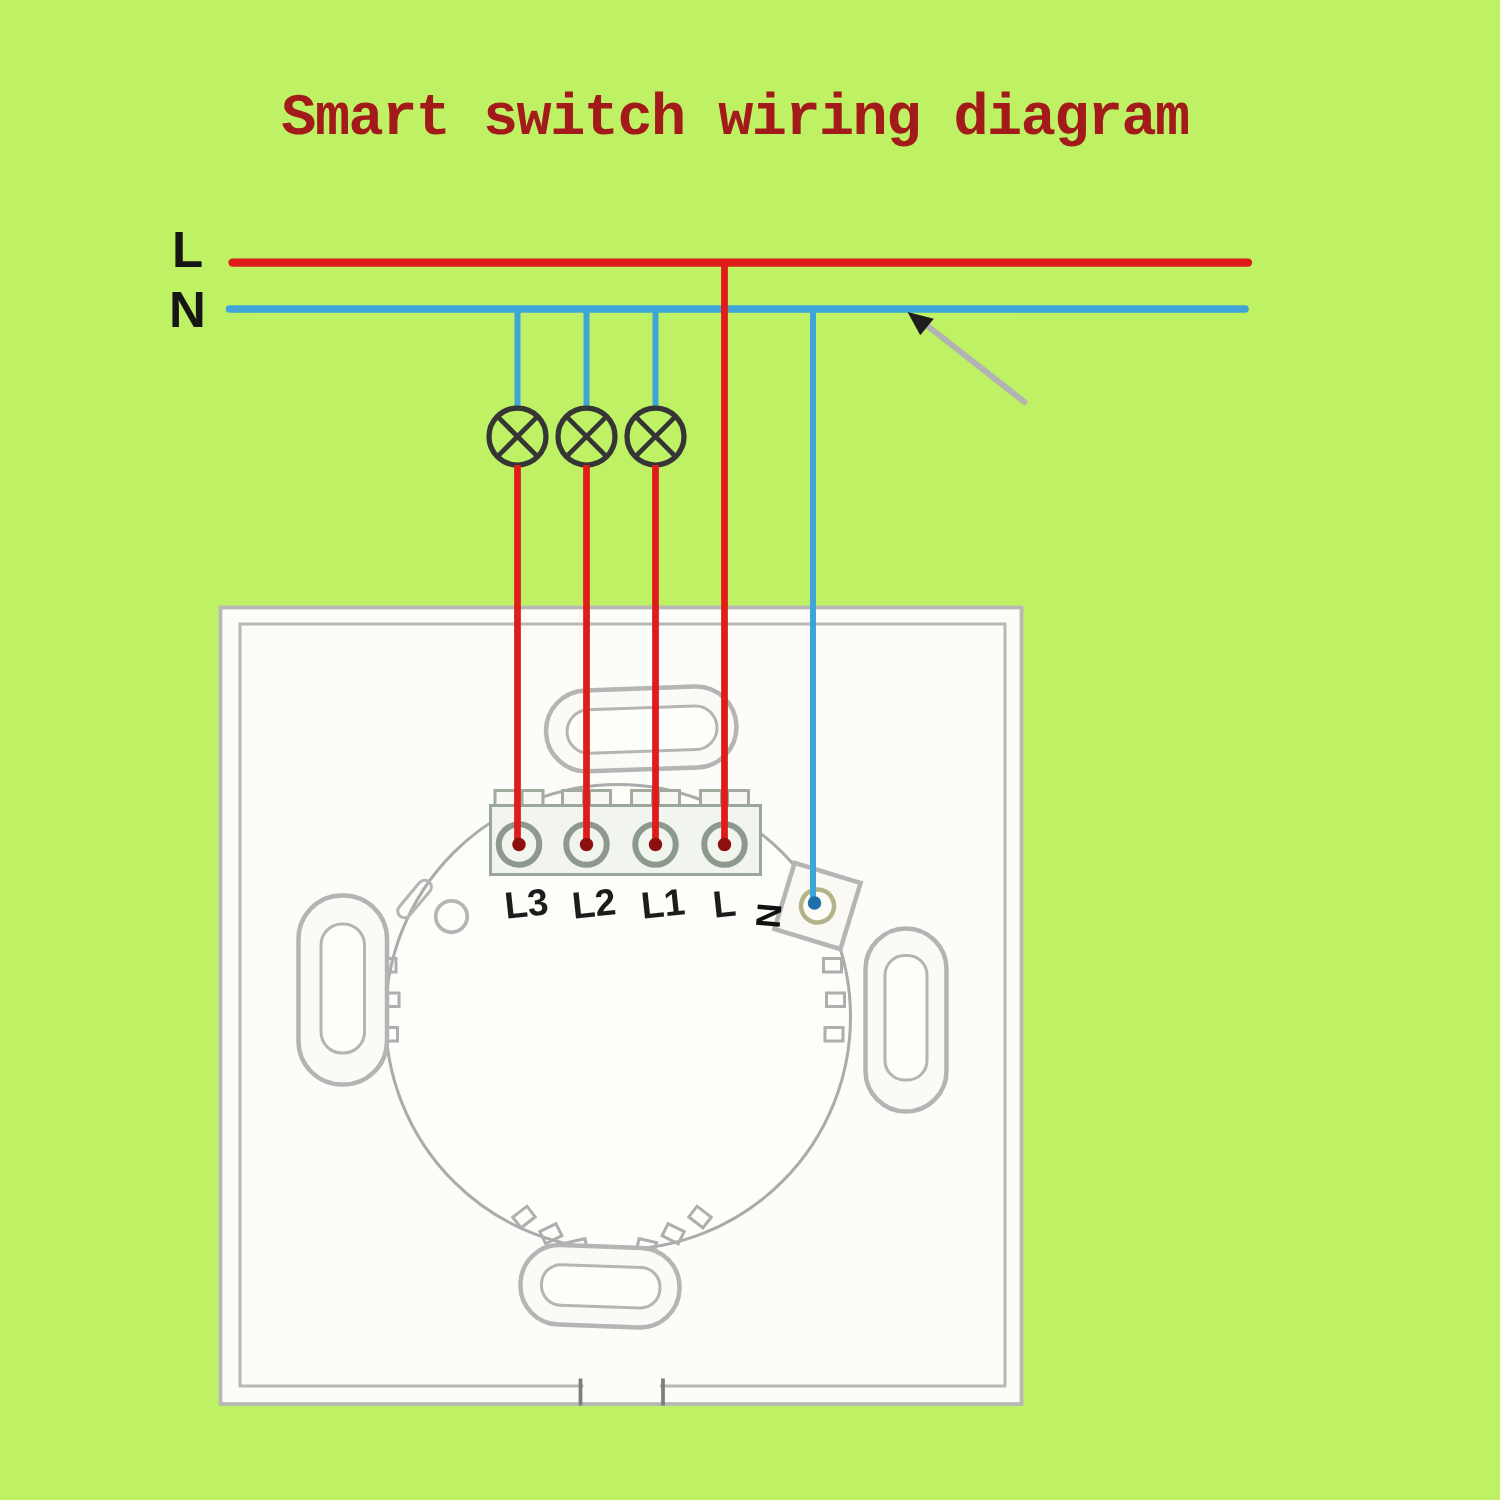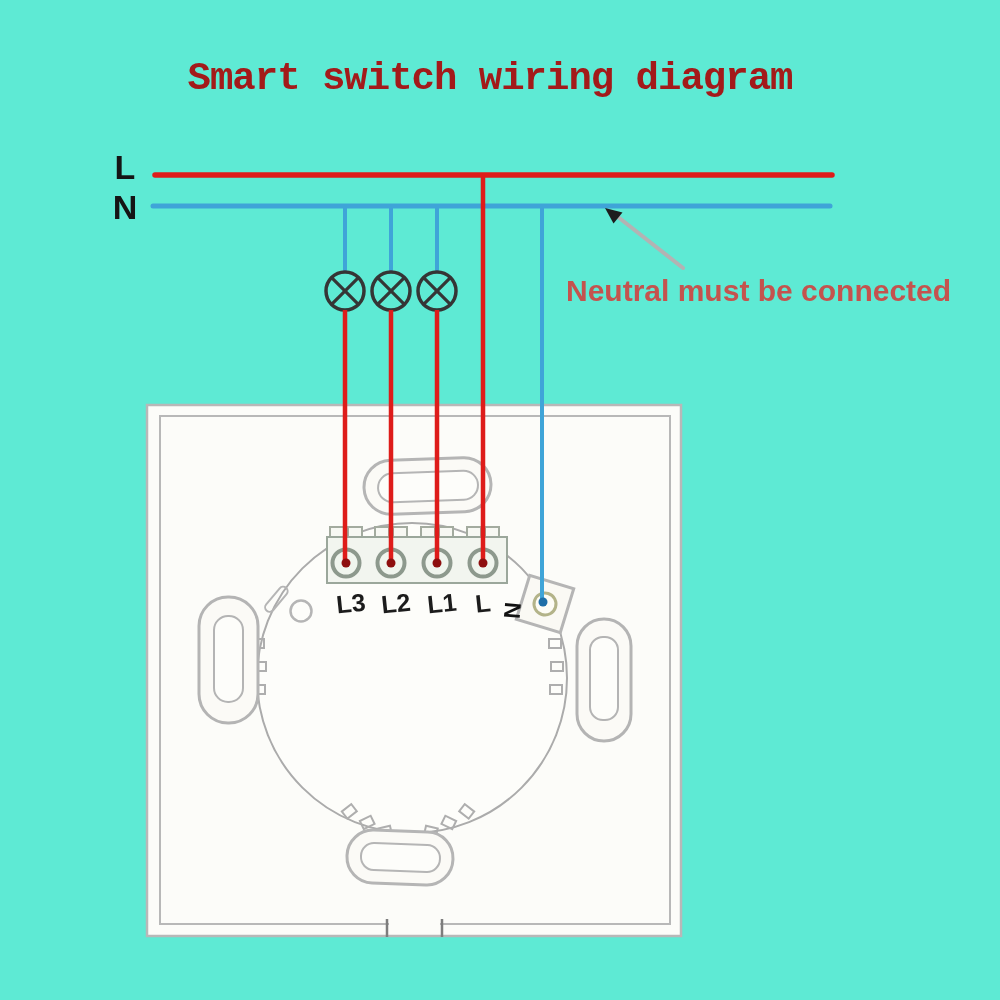--- a/index.html
+++ b/index.html
@@ -1,18 +1,18 @@
 <!DOCTYPE html>
 <html><head>
 <meta charset="utf-8">
 <style>
   html,body{margin:0;padding:0;background:#e9e7e1;}
   #stage{
     position:relative;width:1000px;height:1000px;margin:0 auto;
-    background:#5eead4;overflow:hidden;
+    background:#bef264;overflow:hidden;
     font-family:"Liberation Sans", sans-serif;
   }
   #diagram-svg{position:absolute;left:0;top:0;width:1000px;height:1000px;}
   .txt{position:absolute;white-space:nowrap;}
   #title{
     left:135px;top:57px;width:710px;text-align:center;
     font-family:"Liberation Mono", monospace;font-weight:bold;
     font-size:39px;letter-spacing:-1px;color:#a31a1a;
   }
   .bus-label{
@@ -154,21 +154,20 @@
       <line x1="683" y1="268" x2="618" y2="217" stroke="#b3b3b3" stroke-width="4" stroke-linecap="round"></line>
       <polygon points="605,208 622.5,212.5 613.5,223.5" fill="#1d1d1d"></polygon>
     </g>
   </svg>
 
   <div id="title" class="txt">Smart switch wiring diagram</div>
 
   <div id="bus-label-live" class="txt bus-label">L</div>
   <div id="bus-label-neutral" class="txt bus-label">N</div>
 
-  <div id="annotation" class="txt">Neutral must be connected</div>
 
   <div id="term-l3" class="txt term-label">L3</div>
   <div id="term-l2" class="txt term-label">L2</div>
   <div id="term-l1" class="txt term-label">L1</div>
   <div id="term-l" class="txt term-label">L</div>
 
   <div id="nterm-label" class="txt">N</div>
 </div>
 
 </body></html>

